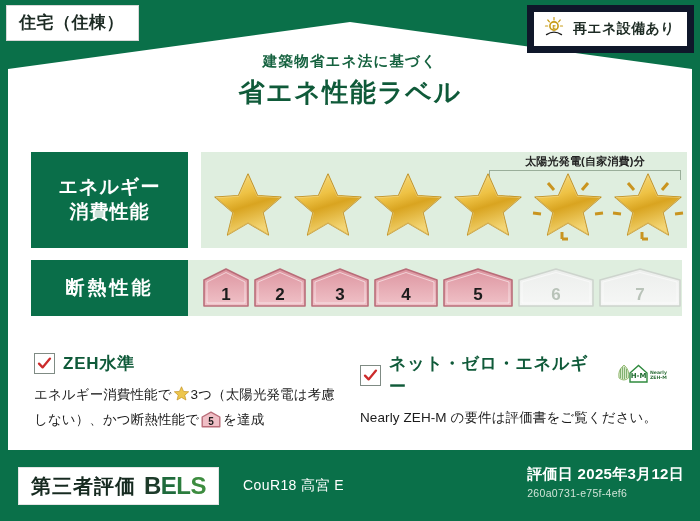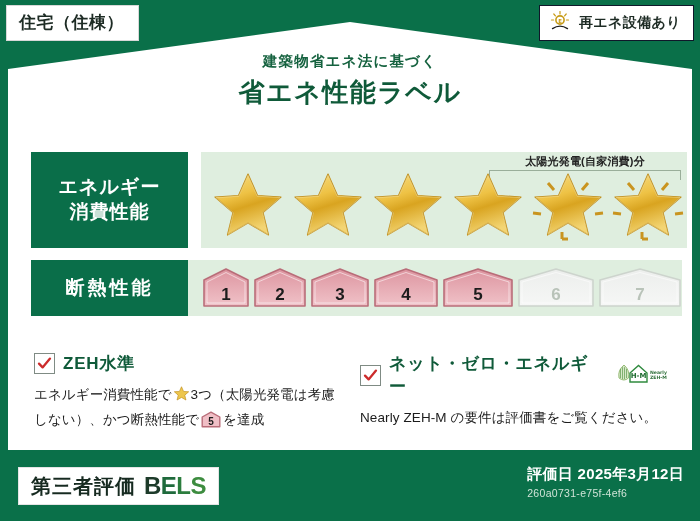--- a/index.html
+++ b/index.html
@@ -18,21 +18,21 @@
     padding:5px 14px 6px 12px;
     z-index:9;
   }
   .cat-tab span{
     font-size:17px;font-weight:bold;color:#1d2b24;letter-spacing:.5px;
   }
 
   
   .re-badge{
     position:absolute;right:6px;top:5px;
-    background:#ffffff;border:1px solid #0f172a;
+    background:#ffffff;border:7px solid #0f172a;
     height:34px;display:flex;align-items:center;
     padding:0 12px 0 8px;gap:7px;z-index:9;
   }
   .re-badge .lbl{font-size:14px;font-weight:bold;color:#1d2b24;letter-spacing:.4px;}
 
   
   .card{
     position:absolute;left:8px;top:22px;
     width:684px;height:428px;
     background:#ffffff;
@@ -422,20 +422,21 @@
     </span>
   </div>
   <div class="crit-body">Nearly ZEH-M の要件は評価書をご覧ください。</div>
 </div>
 
 <div class="footer" style="z-index:6;">
   <div class="bels-box">
     <span class="jp">第三者評価</span>
     <span class="bels" id="bels-mark"><span class="bels-b">B</span><span class="bels-e">E</span><span class="bels-l">L</span><span class="bels-s">S</span></span>
   </div>
+  <div class="bldg">CouR18 高宮 E</div>
   <div class="f-right">
     <div class="f-date">
       <span>評価日</span>
       <span>2025年3月12日</span>
     </div>
     <div class="f-id">260a0731-e75f-4ef6</div>
   </div>
 </div>
 
 </body></html>

